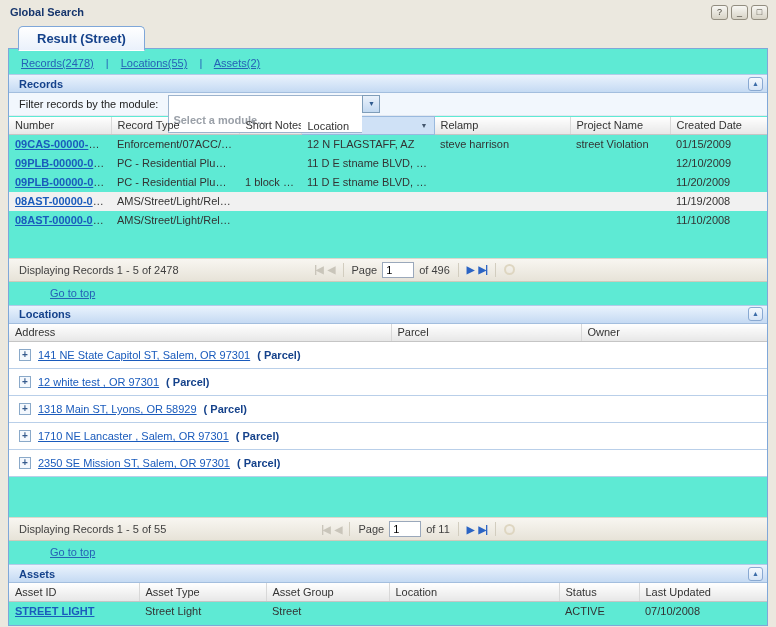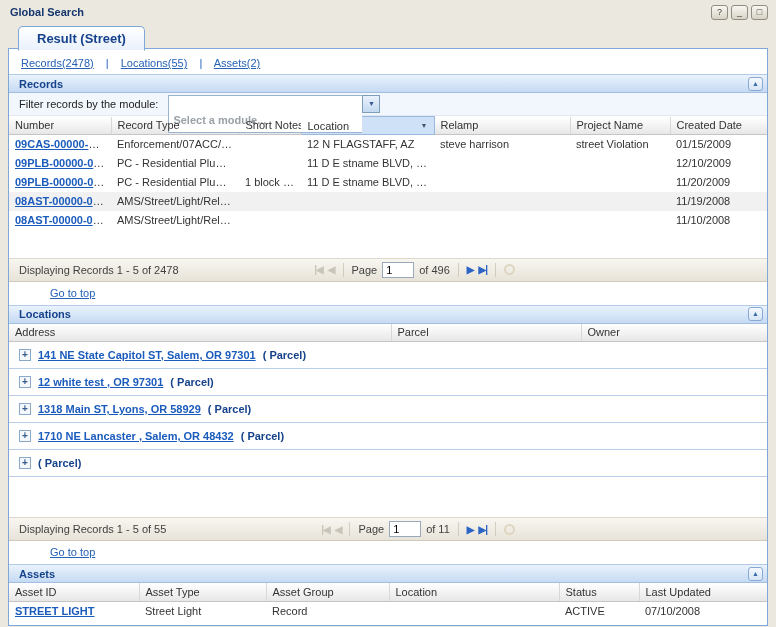--- a/index.html
+++ b/index.html
@@ -25,21 +25,21 @@
   .tabstrip { height: 26px; padding: 4px 0 0 18px; position: relative; z-index: 2; }
   .tab {
     display: inline-block; padding: 4px 18px 4px; margin-bottom: -1px;
     background: linear-gradient(#ffffff, #eaf1fb);
     border: 1px solid #7fa7d9; border-bottom: 1px solid #ffffff;
     border-radius: 5px 5px 0 0;
     color: #15428b; font-weight: bold; font-size: 13px; cursor: default;
   }
   
   .panel {
-    margin: 0 8px; height: 578px; background: #ffffff;
+    margin: 0 8px; height: 578px; background: #5eead4;
     border: 1px solid #7fa7d9; overflow: hidden; position: relative; z-index: 1;
   }
   
   .links-row { padding: 8px 12px 5px; }
   .sum-link { color: #2662b6; text-decoration: underline; font-size: 11px; cursor: pointer; }
   .link-sep { color: #2662b6; margin: 0 9px; }
   
   .section-header {
     height: 19px; display: flex; align-items: center; padding: 0 4px 0 10px;
     background: linear-gradient(#eaf3fd, #c5daf3);
@@ -110,21 +110,21 @@
   
   .loc-row {
     display: flex; align-items: center; gap: 7px; height: 27px;
     border-bottom: 1px solid #b9cfe9; padding: 0 10px; background: #fff;
   }
   .plus-box {
     width: 12px; height: 12px; border: 1px solid #8aa9c9; background: #f4f8fd;
     color: #34598c; font-size: 10px; line-height: 10px; text-align: center;
     font-weight: bold; cursor: pointer; flex: 0 0 auto;
   }
-  .loc-link { color: #1a5bbc; font-weight: bold; text-decoration: underline; cursor: pointer; }
+  .loc-link { color: #1a5bbc; font-weight: normal; text-decoration: underline; cursor: pointer; }
   .loc-suffix { color: #15428b; font-weight: bold; }
 </style>
 </head>
 <body>
 
 <div class="titlebar">
   <span class="win-title">Global Search</span>
   <span class="win-buttons">
     <button class="winbtn"><span>?</span></button>
     <button class="winbtn"><span>_</span></button>
@@ -283,25 +283,26 @@
       <a class="loc-link">12 white test , OR 97301</a>
       <span class="loc-suffix">( Parcel)</span>
     </div>
     <div class="loc-row">
       <span class="plus-box">+</span>
       <a class="loc-link">1318 Main ST, Lyons, OR 58929</a>
       <span class="loc-suffix">( Parcel)</span>
     </div>
     <div class="loc-row">
       <span class="plus-box">+</span>
-      <a class="loc-link">1710 NE Lancaster , Salem, OR 48432</a>
-      <span class="loc-suffix">( Parcel)</span>
-    </div>
-    <div class="loc-row">
-      <span class="plus-box">+</span>
+      <a class="loc-link">1710 NE Lancaster , Salem, OR 97301</a>
+      <span class="loc-suffix">( Parcel)</span>
+    </div>
+    <div class="loc-row">
+      <span class="plus-box">+</span>
+      <a class="loc-link">2350 SE Mission ST, Salem, OR 97301</a>
       <span class="loc-suffix">( Parcel)</span>
     </div>
     <div class="grid-filler-locations"></div>
 
     <div class="pager-bar">
       <span>Displaying Records 1 - 5 of 55</span>
       <span class="pager">
         <span class="pg-ic disabled">|◀</span>
         <span class="pg-ic disabled">◀</span>
         <span class="pager-sep"></span>
@@ -342,21 +343,21 @@
           <th>Asset Group</th>
           <th>Location</th>
           <th>Status</th>
           <th style="border-right:none">Last Updated</th>
         </tr>
       </thead>
       <tbody>
         <tr>
           <td><a class="cell-link">STREET LIGHT</a></td>
           <td>Street Light</td>
-          <td>Record</td>
+          <td>Street</td>
           <td></td>
           <td>ACTIVE</td>
           <td>07/10/2008</td>
         </tr>
       </tbody>
     </table>
   </div>
 
 </div>
 

